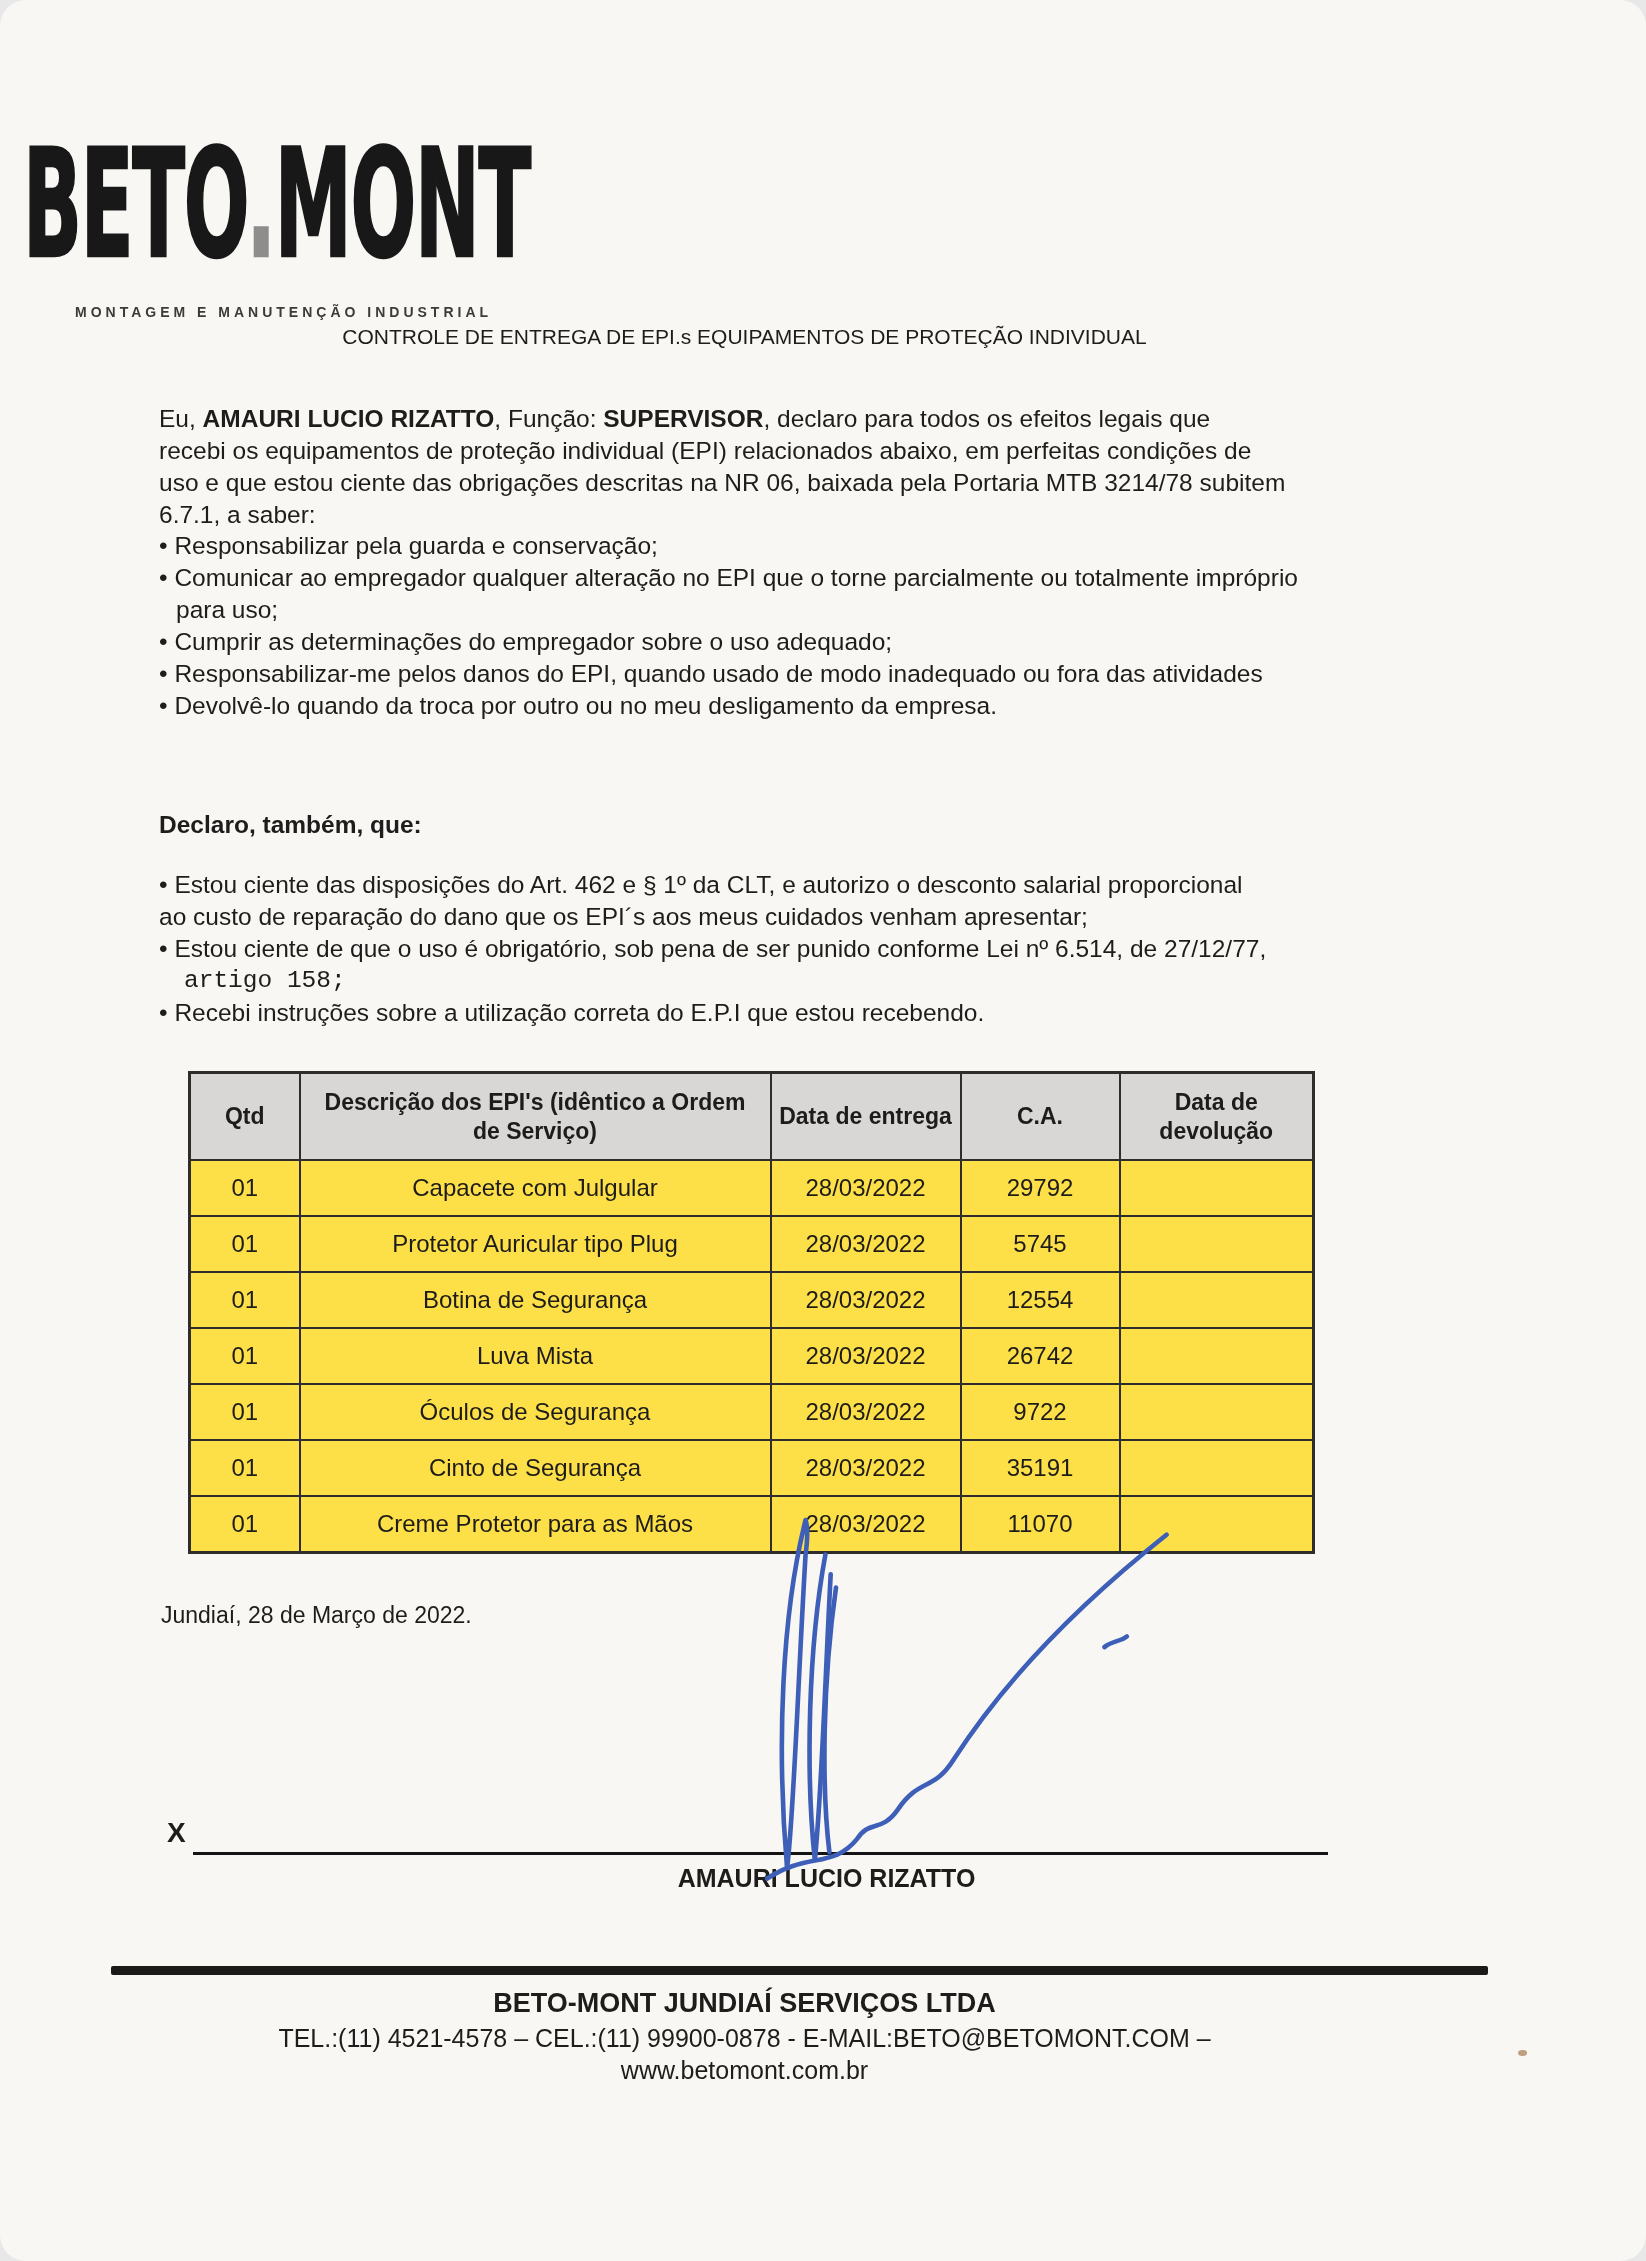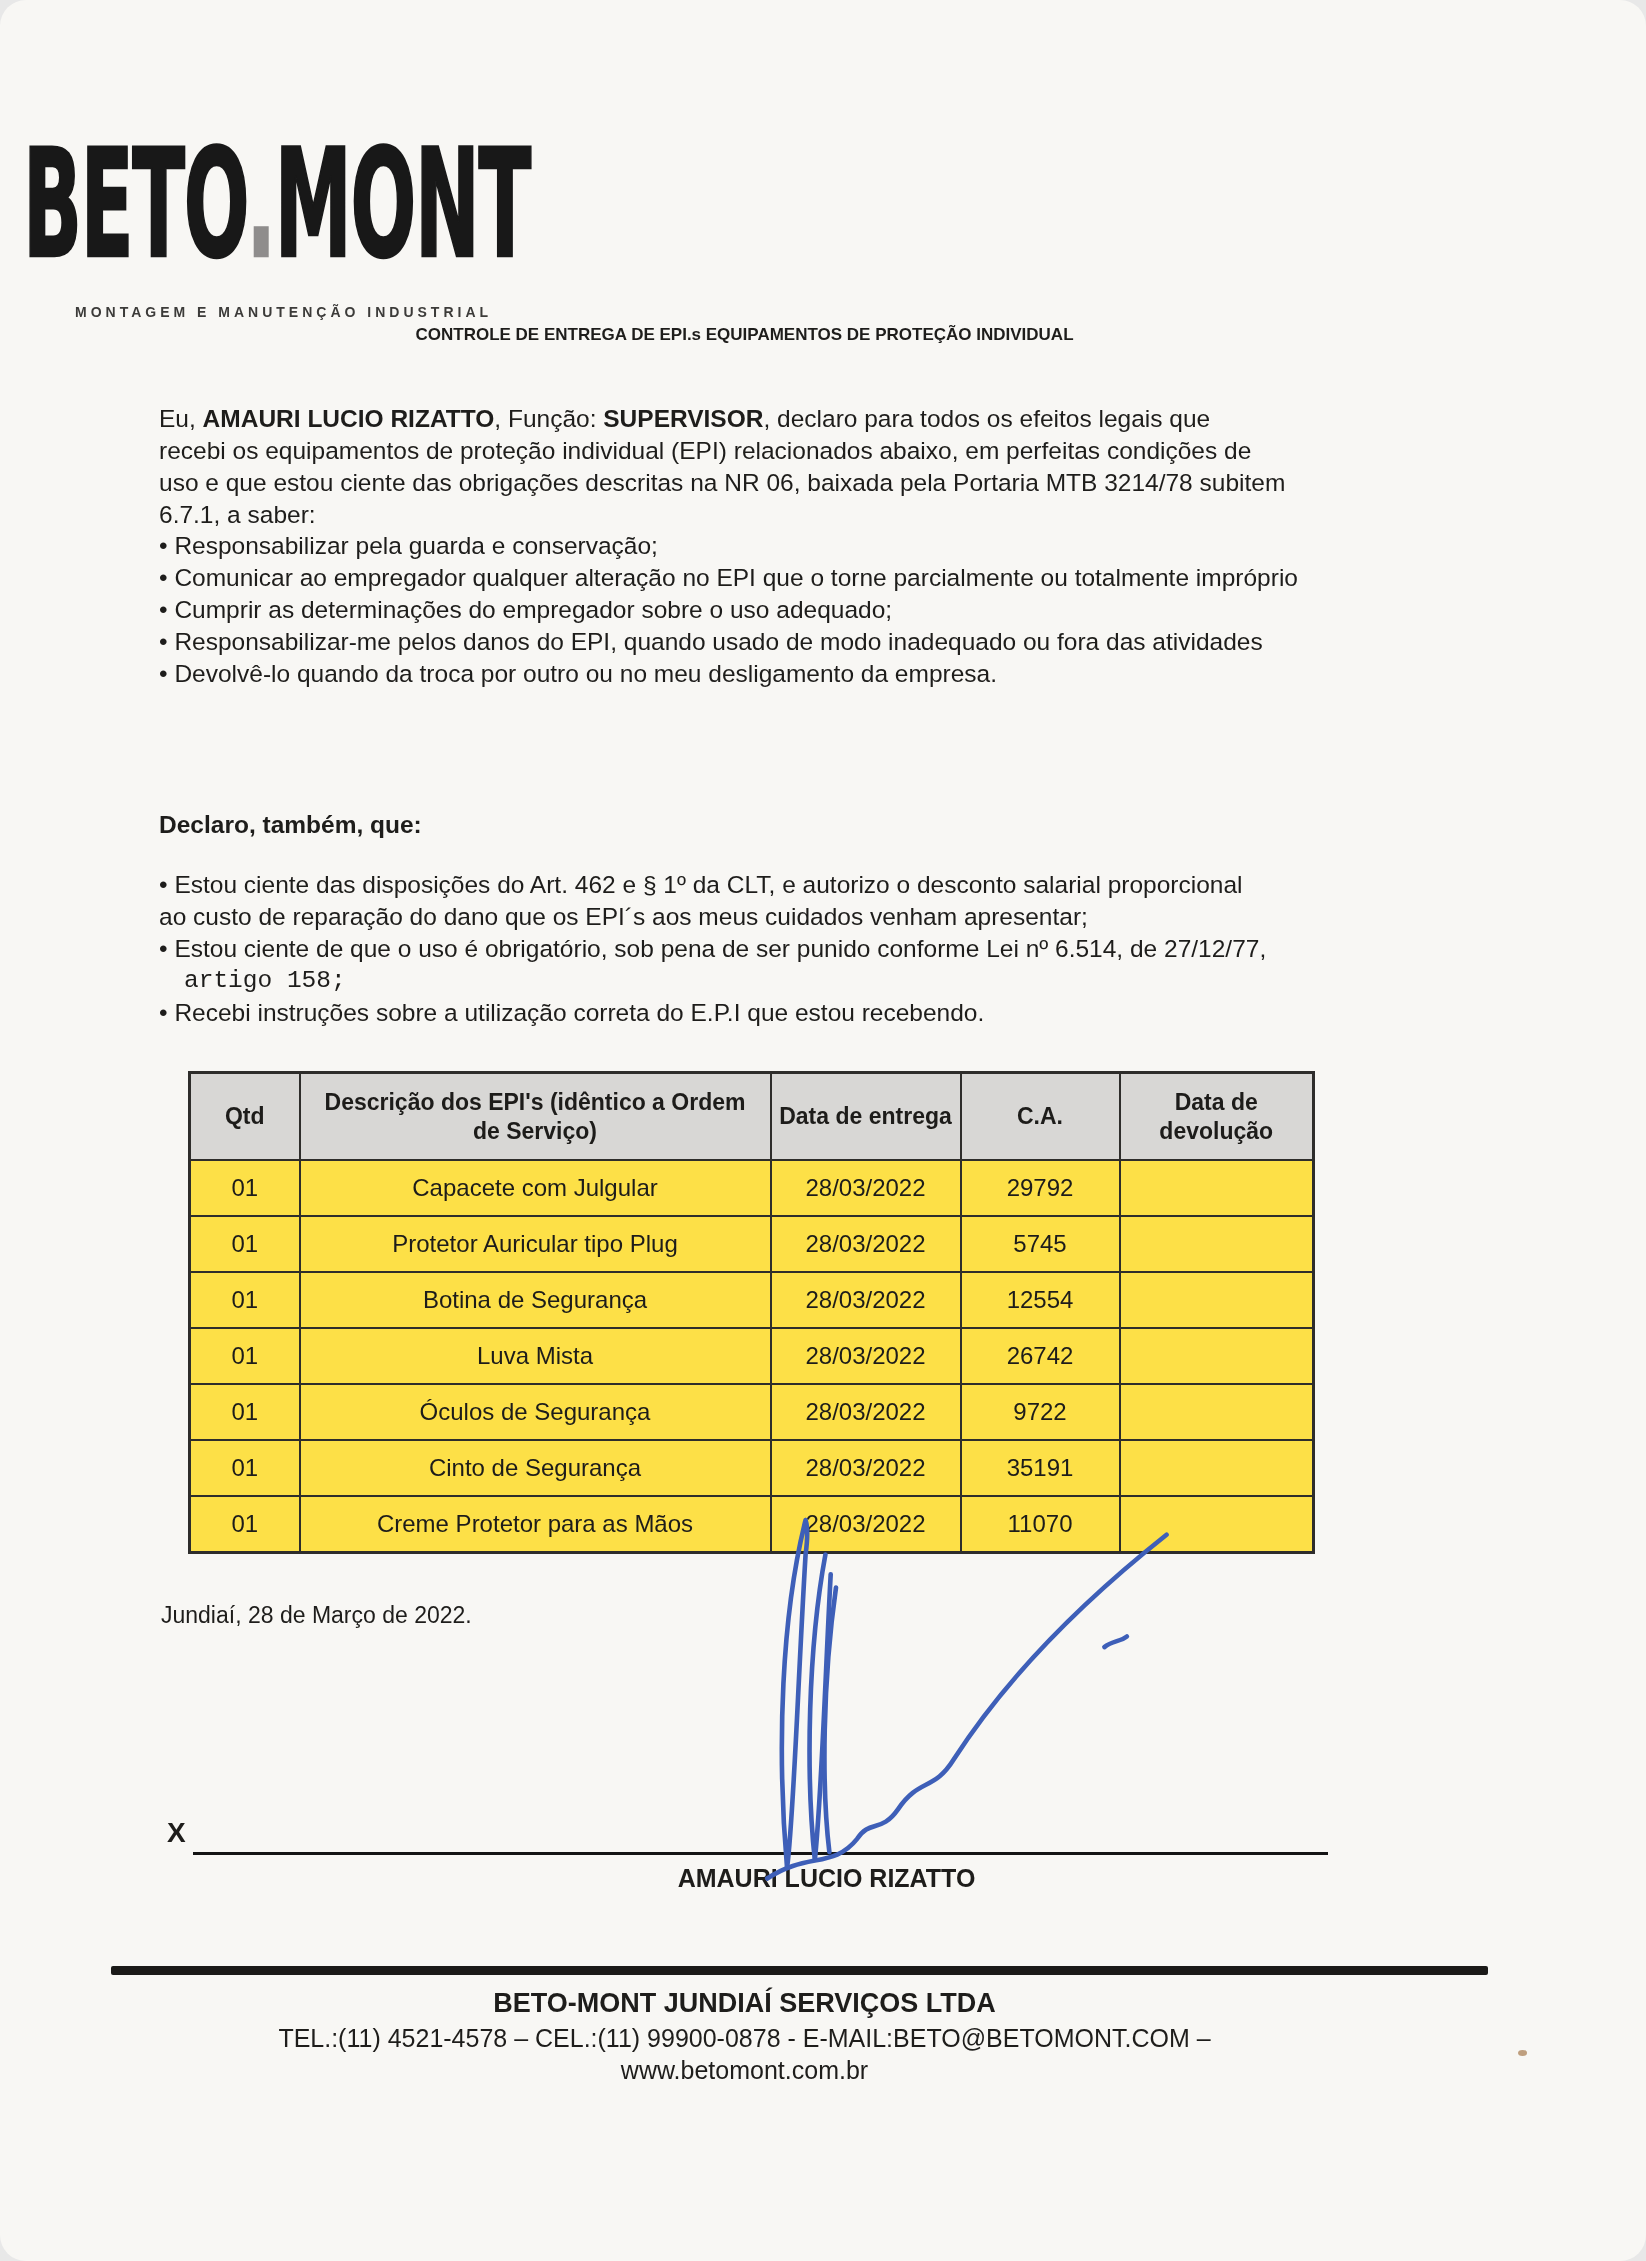--- a/index.html
+++ b/index.html
@@ -19,21 +19,21 @@
     -webkit-text-stroke:2.6px #181818; white-space:nowrap;
   }
   .logo-dot{color:#8f8d8c; -webkit-text-stroke:2.6px #8f8d8c;}
   .logo-tagline{
     position:absolute; left:75px; top:304px;
     font-size:14px; font-weight:bold; letter-spacing:4px; color:#3c3b39; white-space:nowrap;
   }
   
   .doc-title{
     position:absolute; left:159px; top:325px; width:1171px;
-    text-align:center; font-size:17px; font-weight:bold; white-space:nowrap;
+    text-align:center; font-size:21px; font-weight:normal; white-space:nowrap;
   }
   
   .textline{height:32px; line-height:32px; font-size:24.5px; white-space:nowrap;}
   .para1{position:absolute; left:159px; top:403px;}
   .obligations{position:absolute; left:159px; top:530px;}
   .indent-sm{padding-left:17px;}
   .declaro-heading{position:absolute; left:159px; top:811px; font-size:24.5px; font-weight:bold;}
   .declarations{position:absolute; left:159px; top:869px;}
   .indent-md{padding-left:25px;font-family:Liberation Mono, monospace;}
   .b{font-weight:bold;}
@@ -87,20 +87,21 @@
   <div class="para1">
     <div class="textline"><span>Eu, </span><span class="b">AMAURI LUCIO RIZATTO</span><span>, Função: </span><span class="b">SUPERVISOR</span><span>, declaro para todos os efeitos legais que</span></div>
     <div class="textline">recebi os equipamentos de proteção individual (EPI) relacionados abaixo, em perfeitas condições de</div>
     <div class="textline">uso e que estou ciente das obrigações descritas na NR 06, baixada pela Portaria MTB 3214/78 subitem</div>
     <div class="textline">6.7.1, a saber:</div>
   </div>
 
   <div class="obligations">
     <div class="textline">• Responsabilizar pela guarda e conservação;</div>
     <div class="textline">• Comunicar ao empregador qualquer alteração no EPI que o torne parcialmente ou totalmente impróprio</div>
+    <div class="textline indent-sm">para uso;</div>
     <div class="textline">• Cumprir as determinações do empregador sobre o uso adequado;</div>
     <div class="textline">• Responsabilizar-me pelos danos do EPI, quando usado de modo inadequado ou fora das atividades</div>
     <div class="textline">• Devolvê-lo quando da troca por outro ou no meu desligamento da empresa.</div>
   </div>
 
   <div class="declaro-heading">Declaro, também, que:</div>
 
   <div class="declarations">
     <div class="textline">•  Estou ciente das disposições do Art. 462 e § 1º da CLT, e autorizo o desconto salarial proporcional</div>
     <div class="textline">ao custo de reparação do dano que os EPI´s aos meus cuidados venham apresentar;</div>

